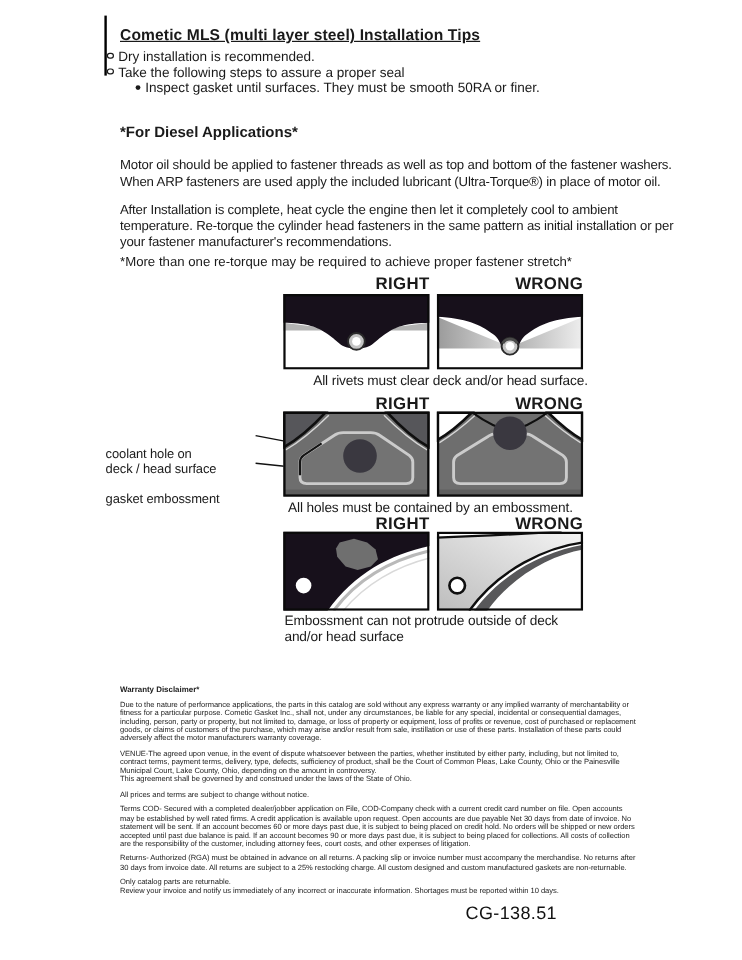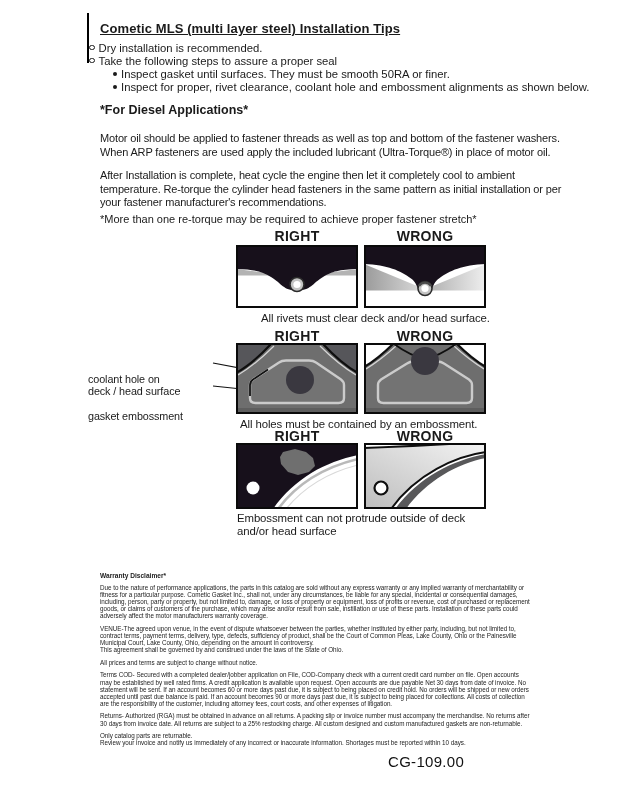--- a/index.html
+++ b/index.html
@@ -22,21 +22,21 @@
   .dot-fill{
     display:inline-block;width:4px;height:4px;background:#1a1a1a;border-radius:50%;
     margin-right:4px;vertical-align:2px;
   }
   .diesel-h{position:absolute;left:100px;top:103px;font-size:12.5px;font-weight:bold;}
   .para{position:absolute;left:100px;width:462px;font-size:11px;line-height:13.5px;letter-spacing:-0.15px;}
   .p1{top:132px;}
   .p2{top:169px;}
   .note{position:absolute;left:100px;top:213px;font-size:11px;white-space:nowrap;}
 
-  .rw{position:absolute;width:122px;text-align:center;font-size:14px;font-weight:bold;letter-spacing:0.3px;}
+  .rw{position:absolute;width:122px;text-align:right;font-size:14px;font-weight:bold;letter-spacing:0.3px;}
   .rw.l{left:236px;} .rw.r{left:364px;}
   .rw1{top:228px;} .rw2{top:328px;} .rw3{top:428px;}
   .dbox{position:absolute;} .dbox.l{left:236px;} .dbox.r{left:364px;}
   .row1{top:245px;} .row2{top:343px;} .row3{top:443px;}
   .caption{position:absolute;font-size:11.4px;line-height:12.5px;letter-spacing:-0.1px;}
   .cap1{left:237px;top:312px;margin-left:24px;}
   .cap2{left:240px;top:418px;}
   .cap3{left:237px;top:512px;white-space:pre-line;}
 
   .fig2-label{position:absolute;left:88px;width:123px;text-align:left;font-size:10.8px;
@@ -56,21 +56,20 @@
 <div class="page">
 
   <div class="vrule"></div>
 
   <div class="title">Cometic MLS (multi layer steel) Installation Tips</div>
 
   <div class="bullets">
     <div class="b-row"><span class="dot-open"></span><span>Dry installation is recommended.</span></div>
     <div class="b-row"><span class="dot-open"></span><span>Take the following steps to assure a proper seal</span></div>
     <div class="b-row sub"><span class="dot-fill"></span><span>Inspect gasket until surfaces.  They must be smooth 50RA or finer.</span></div>
-    <div class="b-row sub"><span class="dot-fill"></span><span>Inspect for proper, rivet clearance, coolant hole and embossment alignments as shown below.</span></div>
   </div>
 
   <div class="diesel-h">*For Diesel Applications*</div>
   <div class="para p2">After Installation is complete, heat cycle the engine then let it completely cool to ambient temperature. Re-torque the cylinder head fasteners in the same pattern as initial installation or per your fastener manufacturer's recommendations.</div>
   <div class="para p1">Motor oil should be applied to fastener threads as well as top and bottom of the fastener washers. When ARP fasteners are used apply the included lubricant (Ultra-Torque®) in place of motor oil.</div>
   <div class="note">*More than one re-torque may be required to achieve proper fastener stretch*</div>
 
   <div class="rw l rw1">RIGHT</div>
   <div class="rw r rw1">WRONG</div>
 
@@ -189,15 +188,15 @@
     <p>Due to the nature of performance applications, the parts in this catalog are sold without any express warranty or any implied warranty of merchantability or fitness for a particular purpose.  Cometic Gasket Inc., shall not, under any circumstances, be liable for any special, incidental or consequential damages, including, person, party or property, but not limited to, damage, or loss of property or equipment, loss of profits or revenue, cost of purchased or replacement goods, or claims of customers of the purchase, which may arise and/or result from sale, instillation or use of these parts.  Installation of these parts could adversely affect the motor manufacturers warranty coverage.</p>
     <p>VENUE-The agreed upon venue, in the event of dispute whatsoever between the parties, whether instituted by either party, including, but not limited to, contract terms, payment terms, delivery, type, defects, sufficiency of product, shall be the Court of Common Pleas, Lake County, Ohio or the Painesville Municipal Court, Lake County, Ohio, depending on the amount in controversy.
 This agreement shall be governed by and construed under the laws of the State of Ohio.</p>
     <p>All prices and terms are subject to change without notice.</p>
     <p>Terms COD- Secured with a completed dealer/jobber application on File, COD-Company check with a current credit card number on file.  Open accounts may be established by well rated firms.  A credit application is available upon request.  Open accounts are due payable Net 30 days from date of invoice.  No statement will be sent.  If an account becomes 60 or more days past due, it is subject to being placed on credit hold.  No orders will be shipped or new orders accepted until past due balance is paid.  If an account becomes 90 or more days past due, it is subject to being placed for collections.  All costs of collection are the responsibility of the customer, including attorney fees, court costs, and other expenses of litigation.</p>
     <p>Returns- Authorized (RGA) must be obtained in advance on all returns.  A packing slip or invoice number must accompany the merchandise.  No returns after 30 days from invoice date.  All returns are subject to a 25% restocking charge.  All custom designed and custom manufactured gaskets are non-returnable.</p>
     <p>Only catalog parts are returnable.
 Review your invoice and notify us immediately of any incorrect or inaccurate information.  Shortages must be reported within 10 days.</p>
   </div>
 
-  <div class="pagenum">CG-109.00</div>
+  <div class="pagenum">CG-138.51</div>
 
 </div>
 
 </body></html>

